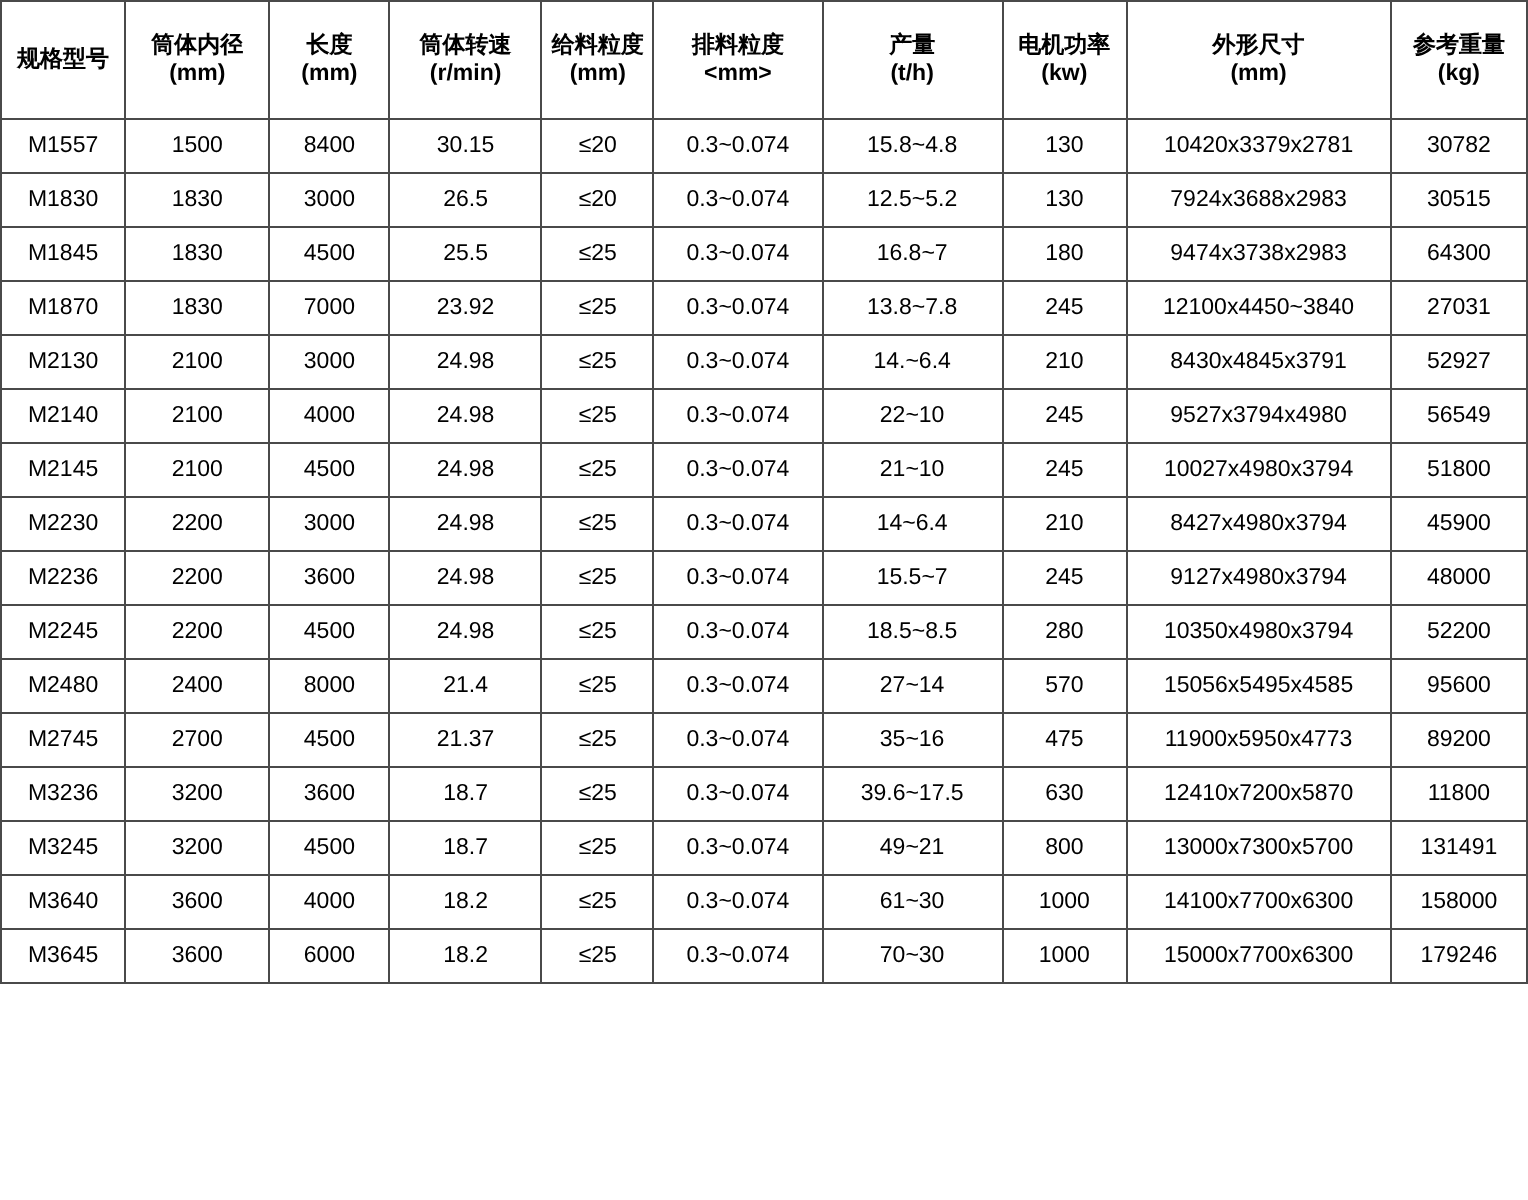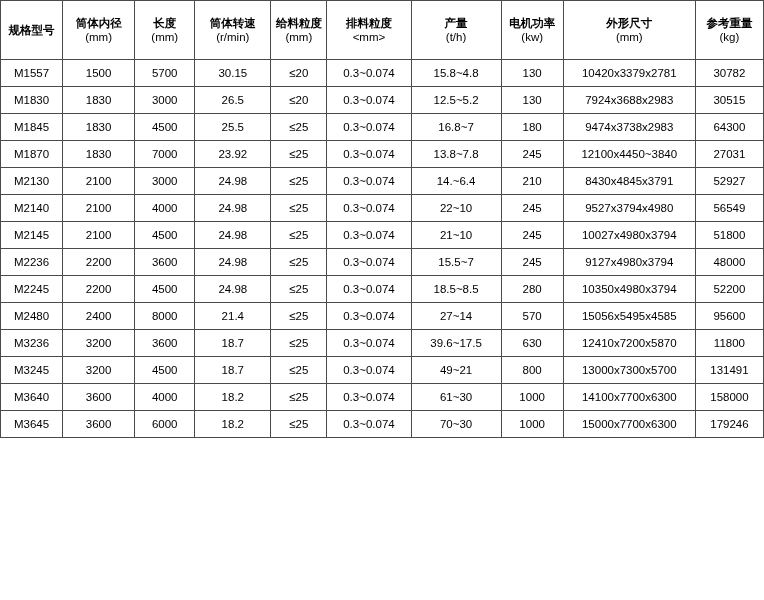--- a/index.html
+++ b/index.html
@@ -34,21 +34,21 @@
     font-size: 11.5px;
     height: 54px;
     padding: 2px 2px;
   }
   #spec-table tbody td {
     height: 22px;
     font-weight: normal;
   }
   .unit {
     display: block;
-    font-weight: normal;
+    font-weight: bold;
   }
   
   col.c0 { width: 62px; }
   col.c1 { width: 72px; }
   col.c2 { width: 60px; }
   col.c3 { width: 76px; }
   col.c4 { width: 56px; }
   col.c5 { width: 84px; }
   col.c6 { width: 90px; }
   col.c7 { width: 62px; }
@@ -82,21 +82,21 @@
         <th><span>产量</span><span class="unit">(t/h)</span></th>
         <th><span>电机功率</span><span class="unit">(kw)</span></th>
         <th><span>外形尺寸</span><span class="unit">(mm)</span></th>
         <th><span>参考重量</span><span class="unit">(kg)</span></th>
       </tr>
   </thead>
   <tbody>
       <tr>
         <td>M1557</td>
         <td>1500</td>
-        <td>5700</td>
+        <td>8400</td>
         <td>30.15</td>
         <td>≤20</td>
         <td>0.3~0.074</td>
         <td>15.8~4.8</td>
         <td>130</td>
         <td>10420x3379x2781</td>
         <td>30782</td>
       </tr>
       <tr>
         <td>M1830</td>
@@ -164,20 +164,32 @@
         <td>4500</td>
         <td>24.98</td>
         <td>≤25</td>
         <td>0.3~0.074</td>
         <td>21~10</td>
         <td>245</td>
         <td>10027x4980x3794</td>
         <td>51800</td>
       </tr>
       <tr>
+        <td>M2230</td>
+        <td>2200</td>
+        <td>3000</td>
+        <td>24.98</td>
+        <td>≤25</td>
+        <td>0.3~0.074</td>
+        <td>14~6.4</td>
+        <td>210</td>
+        <td>8427x4980x3794</td>
+        <td>45900</td>
+      </tr>
+      <tr>
         <td>M2236</td>
         <td>2200</td>
         <td>3600</td>
         <td>24.98</td>
         <td>≤25</td>
         <td>0.3~0.074</td>
         <td>15.5~7</td>
         <td>245</td>
         <td>9127x4980x3794</td>
         <td>48000</td>
@@ -200,20 +212,32 @@
         <td>8000</td>
         <td>21.4</td>
         <td>≤25</td>
         <td>0.3~0.074</td>
         <td>27~14</td>
         <td>570</td>
         <td>15056x5495x4585</td>
         <td>95600</td>
       </tr>
       <tr>
+        <td>M2745</td>
+        <td>2700</td>
+        <td>4500</td>
+        <td>21.37</td>
+        <td>≤25</td>
+        <td>0.3~0.074</td>
+        <td>35~16</td>
+        <td>475</td>
+        <td>11900x5950x4773</td>
+        <td>89200</td>
+      </tr>
+      <tr>
         <td>M3236</td>
         <td>3200</td>
         <td>3600</td>
         <td>18.7</td>
         <td>≤25</td>
         <td>0.3~0.074</td>
         <td>39.6~17.5</td>
         <td>630</td>
         <td>12410x7200x5870</td>
         <td>11800</td>

